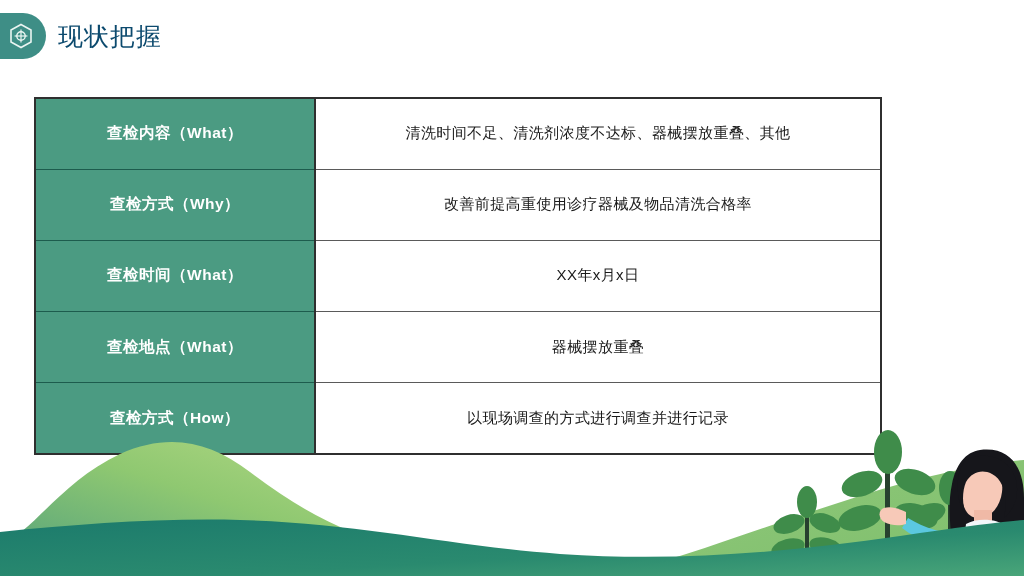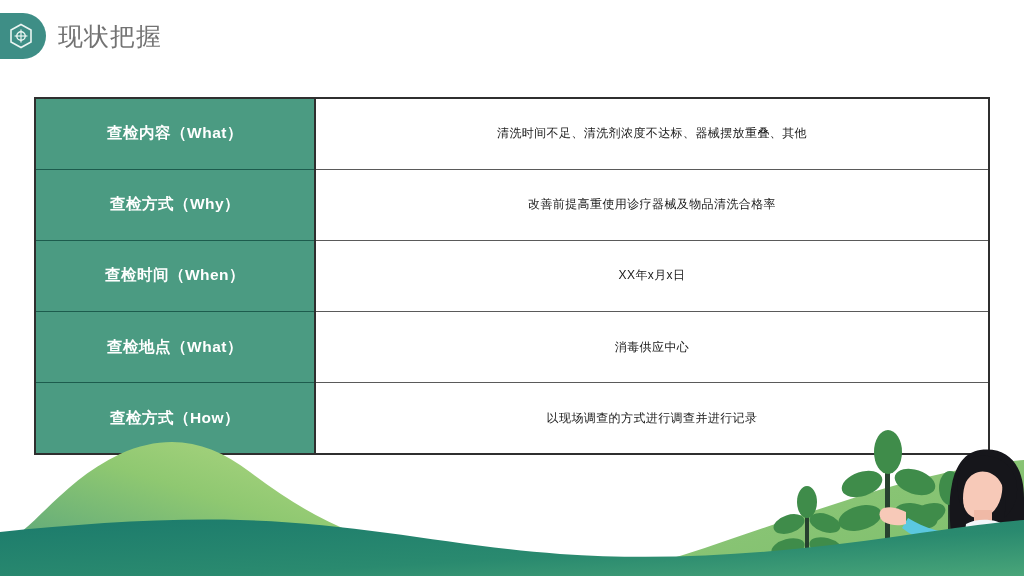--- a/index.html
+++ b/index.html
@@ -41,31 +41,31 @@
   .header-badge .hexmark {
     width: 24px;
     height: 26px;
     display: block;
   }
 
   .header-title {
     margin-left: 12px;
     font-size: 25px;
     line-height: 1;
-    color: #737373;
+    color: #0c4a6e;
     letter-spacing: 1px;
     white-space: nowrap;
   }
 
   
   .check-table {
     position: absolute;
     left: 34px;
     top: 97px;
-    width: 956px;
+    width: 848px;
     height: 358px;
     border-collapse: collapse;
     table-layout: fixed;
     border: 2px solid #2f2f2f;
     background: #bef264;
   }
   .check-table tr { height: 51px; }
 
   .check-table td {
     border: 1px solid #5a5a5a;
@@ -82,21 +82,21 @@
     text-align: center;
     letter-spacing: 0.5px;
     border-right: 2px solid #2f2f2f !important;
     border-top-color: #1d5c4d !important;
     border-bottom-color: #1d5c4d !important;
     border-left: none !important;
   }
 
   .cell-value {
     color: #1a1a1a;
-    font-size: 12px;
+    font-size: 15px;
     text-align: center;
     letter-spacing: 0.4px;
     background: #ffffff;
     border-right: none !important;
     margin-left: 36px;
   }
 
   
   .deco {
     position: absolute;
@@ -127,26 +127,26 @@
   <tbody>
     <tr>
       <td class="cell-label">查检内容（What）</td>
       <td class="cell-value">清洗时间不足、清洗剂浓度不达标、器械摆放重叠、其他</td>
     </tr>
     <tr>
       <td class="cell-label">查检方式（Why）</td>
       <td class="cell-value">改善前提高重使用诊疗器械及物品清洗合格率</td>
     </tr>
     <tr>
-      <td class="cell-label">查检时间（When）</td>
+      <td class="cell-label">查检时间（What）</td>
       <td class="cell-value">XX年x月x日</td>
     </tr>
     <tr>
       <td class="cell-label">查检地点（What）</td>
-      <td class="cell-value">消毒供应中心</td>
+      <td class="cell-value">器械摆放重叠</td>
     </tr>
     <tr>
       <td class="cell-label">查检方式（How）</td>
       <td class="cell-value">以现场调查的方式进行调查并进行记录</td>
     </tr>
   </tbody>
 </table>
 
 <div class="deco">
   <svg viewBox="0 0 1024 150" preserveAspectRatio="none">

